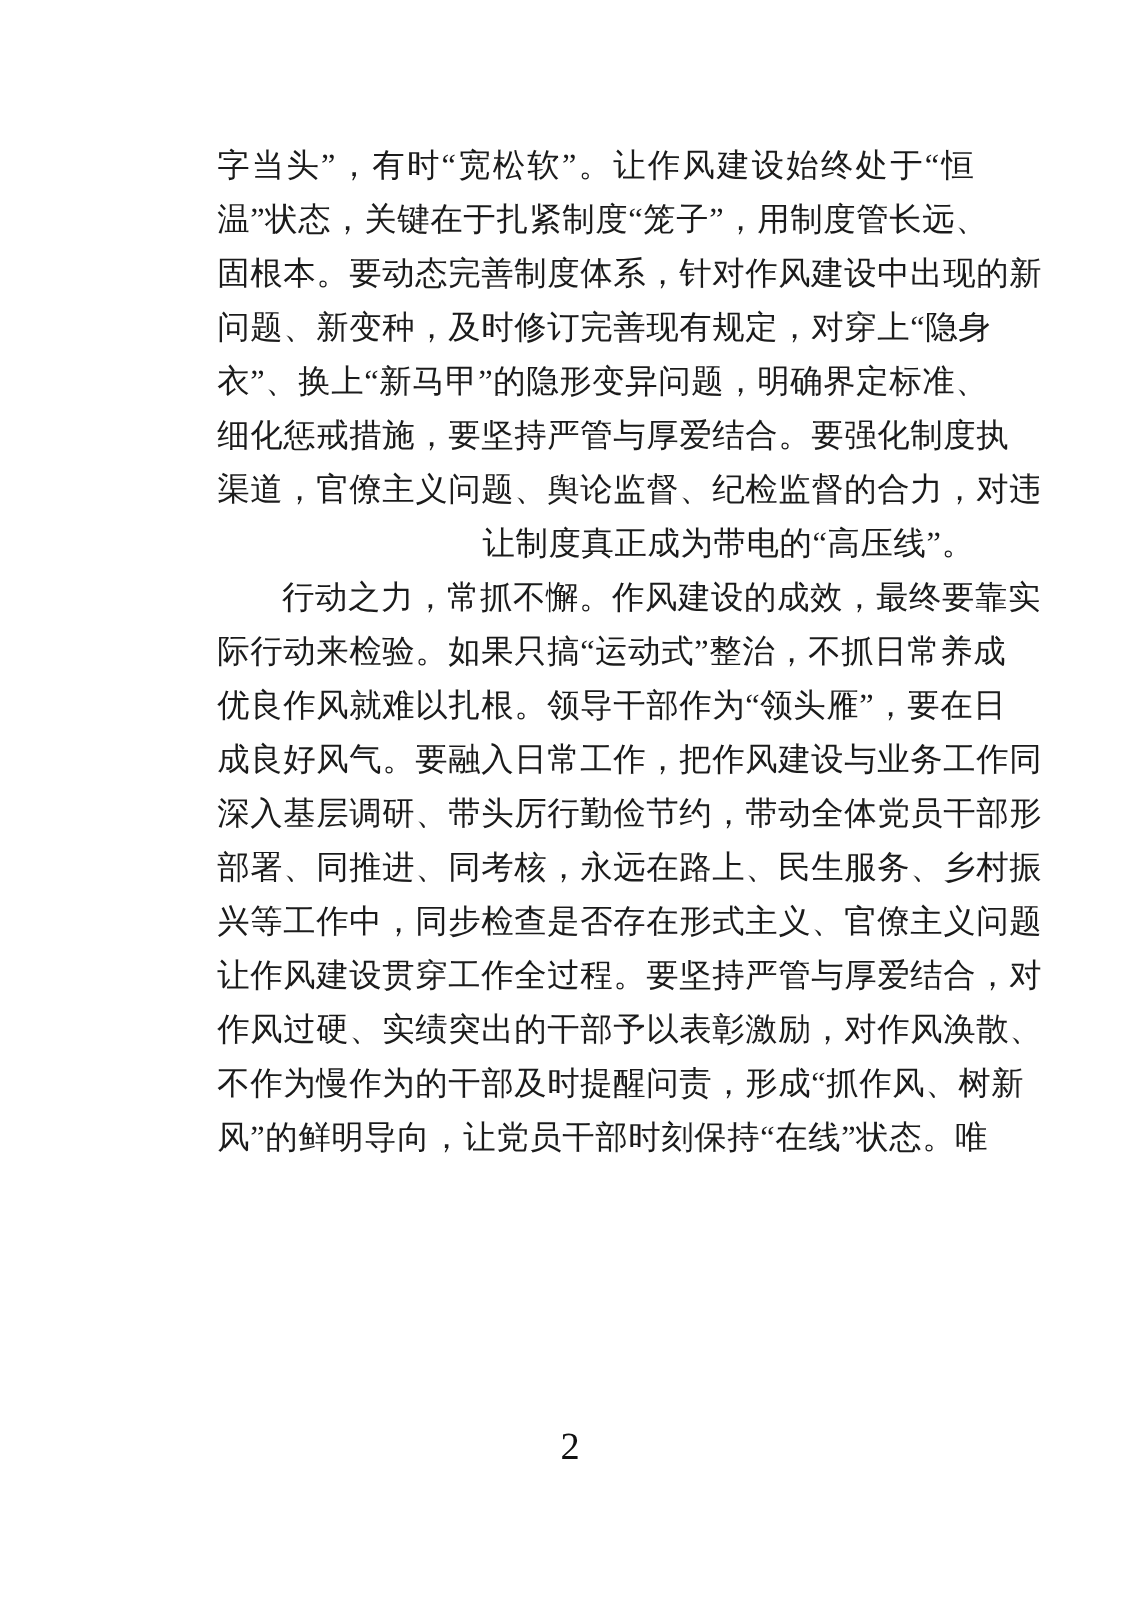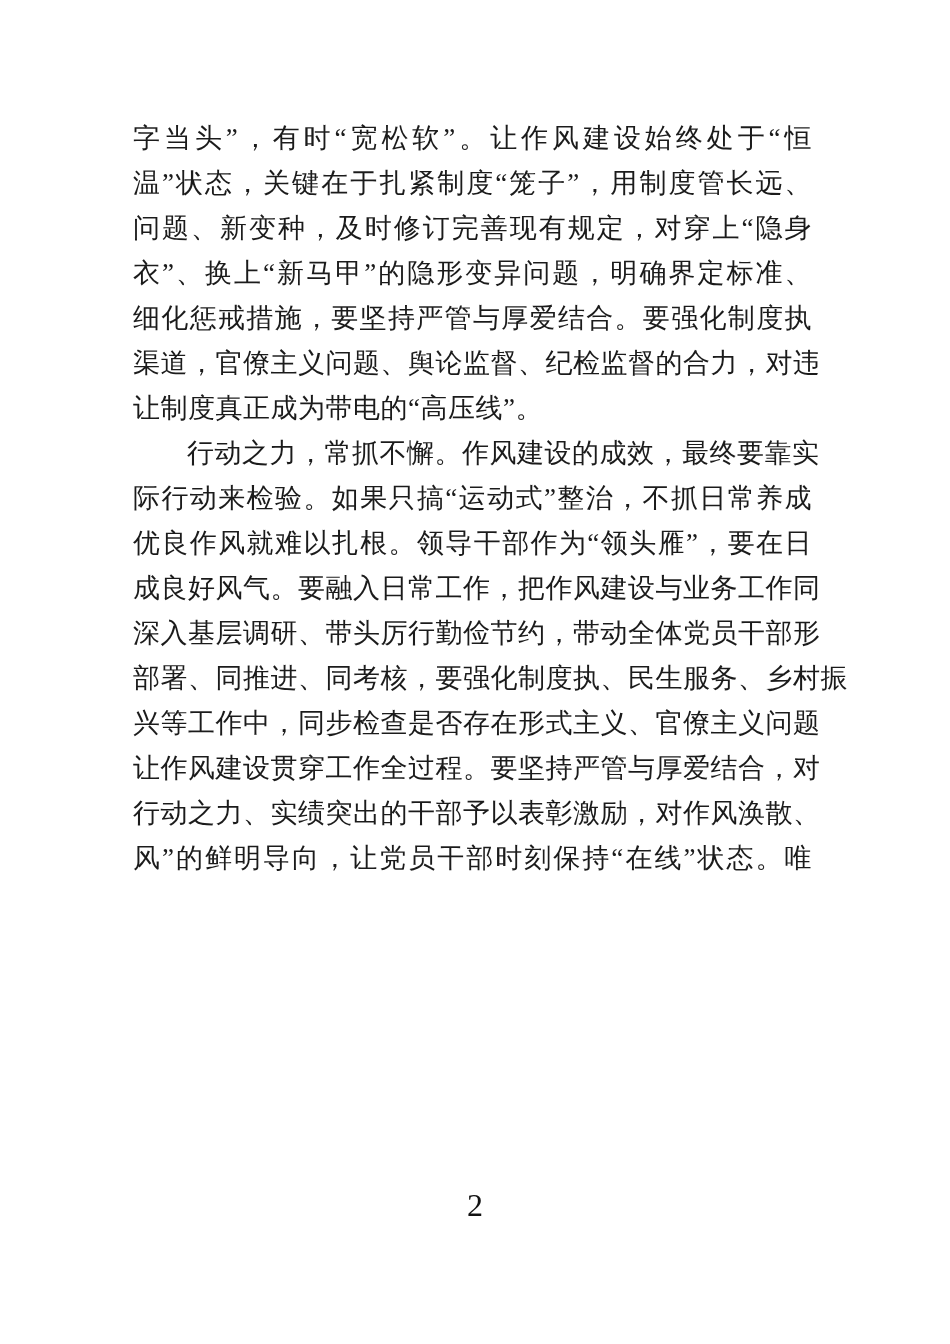--- a/index.html
+++ b/index.html
@@ -20,27 +20,28 @@
     position: absolute;
     left: 133px;
     top: 116px;
     width: 679px;
   }
   .line {
     height: 45px;
     line-height: 45px;
     font-size: 27px;
     white-space: nowrap;
-    text-align: left;
+    text-align: right;
     letter-spacing: 0.5px;
   }
   .line.fill {
     text-align: justify;
     text-align-last: justify;
     text-justify: inter-character;
+    margin-left: 48px;
   }
   .line.indent {
     text-indent: 54px;
   }
   .page-number {
     position: absolute;
     top: 1183px;
     left: 0;
     width: 950px;
     height: 45px;
@@ -50,30 +51,32 @@
     color: #111111;
   }
 </style>
 </head>
 <body>
 
 <div class="page">
   <div class="text-block">
       <div class="line fill">字当头”，有时“宽松软”。让作风建设始终处于“恒</div>
       <div class="line fill">温”状态，关键在于扎紧制度“笼子”，用制度管长远、</div>
+      <div class="line fill">固根本。要动态完善制度体系，针对作风建设中出现的新</div>
       <div class="line fill">问题、新变种，及时修订完善现有规定，对穿上“隐身</div>
       <div class="line fill">衣”、换上“新马甲”的隐形变异问题，明确界定标准、</div>
       <div class="line fill">细化惩戒措施，要坚持严管与厚爱结合。要强化制度执</div>
       <div class="line fill">渠道，官僚主义问题、舆论监督、纪检监督的合力，对违</div>
       <div class="line">让制度真正成为带电的“高压线”。</div>
       <div class="line indent fill">行动之力，常抓不懈。作风建设的成效，最终要靠实</div>
       <div class="line fill">际行动来检验。如果只搞“运动式”整治，不抓日常养成</div>
       <div class="line fill">优良作风就难以扎根。领导干部作为“领头雁”，要在日</div>
       <div class="line fill">成良好风气。要融入日常工作，把作风建设与业务工作同</div>
       <div class="line fill">深入基层调研、带头厉行勤俭节约，带动全体党员干部形</div>
-      <div class="line fill">部署、同推进、同考核，要强化制度执、民生服务、乡村振</div>
+      <div class="line fill">部署、同推进、同考核，永远在路上、民生服务、乡村振</div>
       <div class="line fill">兴等工作中，同步检查是否存在形式主义、官僚主义问题</div>
       <div class="line fill">让作风建设贯穿工作全过程。要坚持严管与厚爱结合，对</div>
-      <div class="line fill">行动之力、实绩突出的干部予以表彰激励，对作风涣散、</div>
+      <div class="line fill">作风过硬、实绩突出的干部予以表彰激励，对作风涣散、</div>
+      <div class="line fill">不作为慢作为的干部及时提醒问责，形成“抓作风、树新</div>
       <div class="line fill">风”的鲜明导向，让党员干部时刻保持“在线”状态。唯</div>
     </div>
   <div class="page-number">2</div>
 </div>
 
 </body></html>

